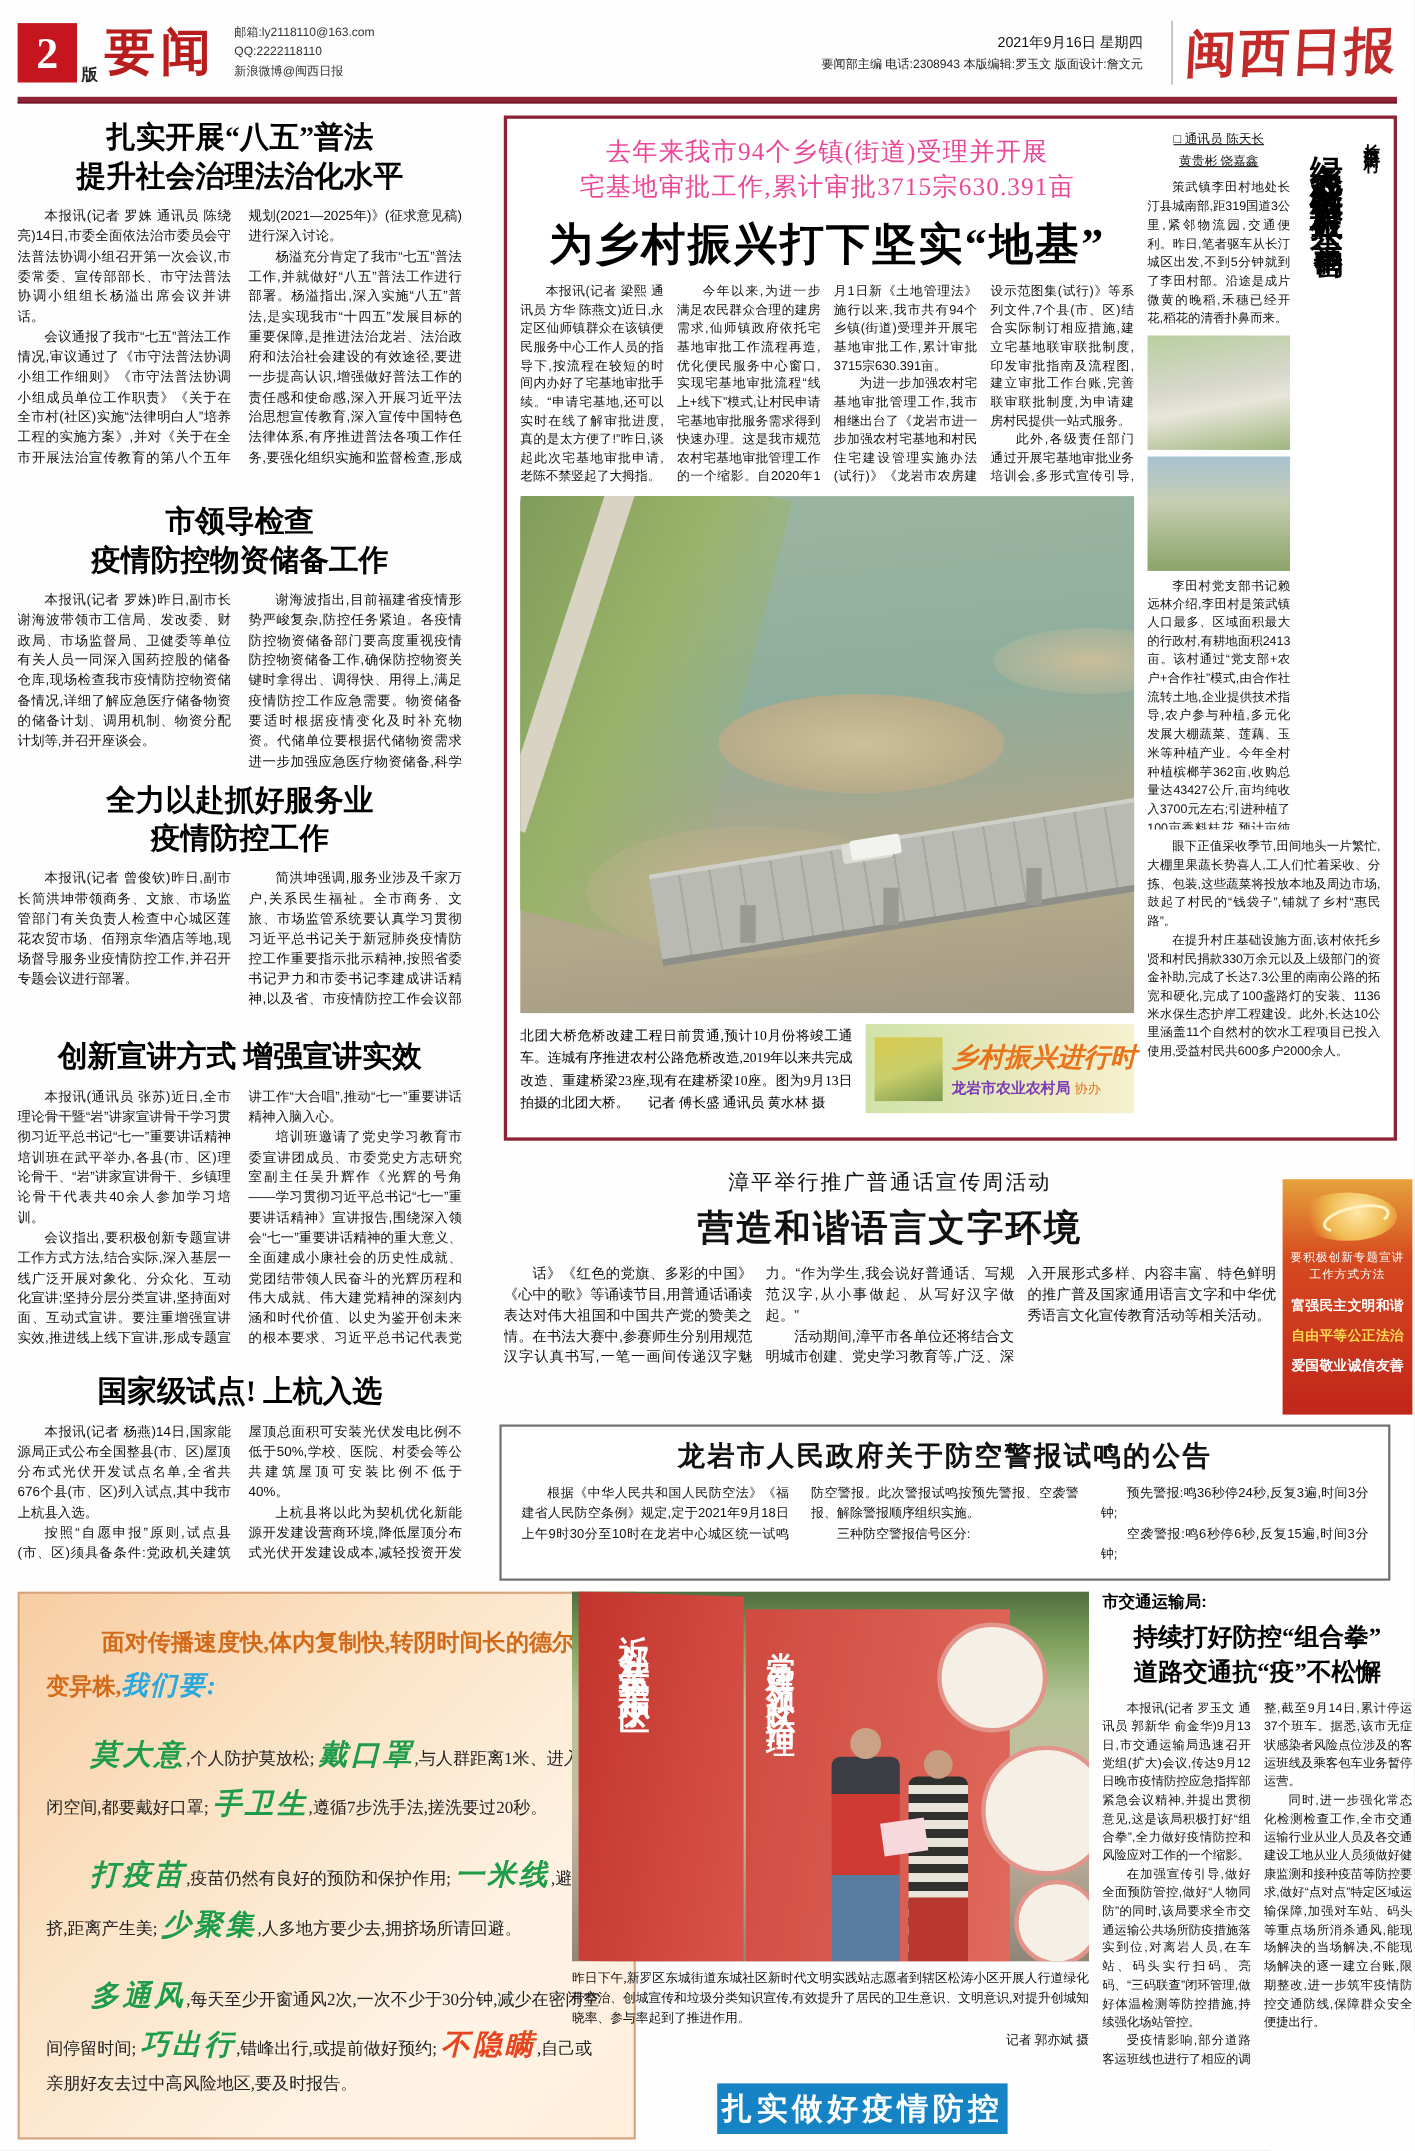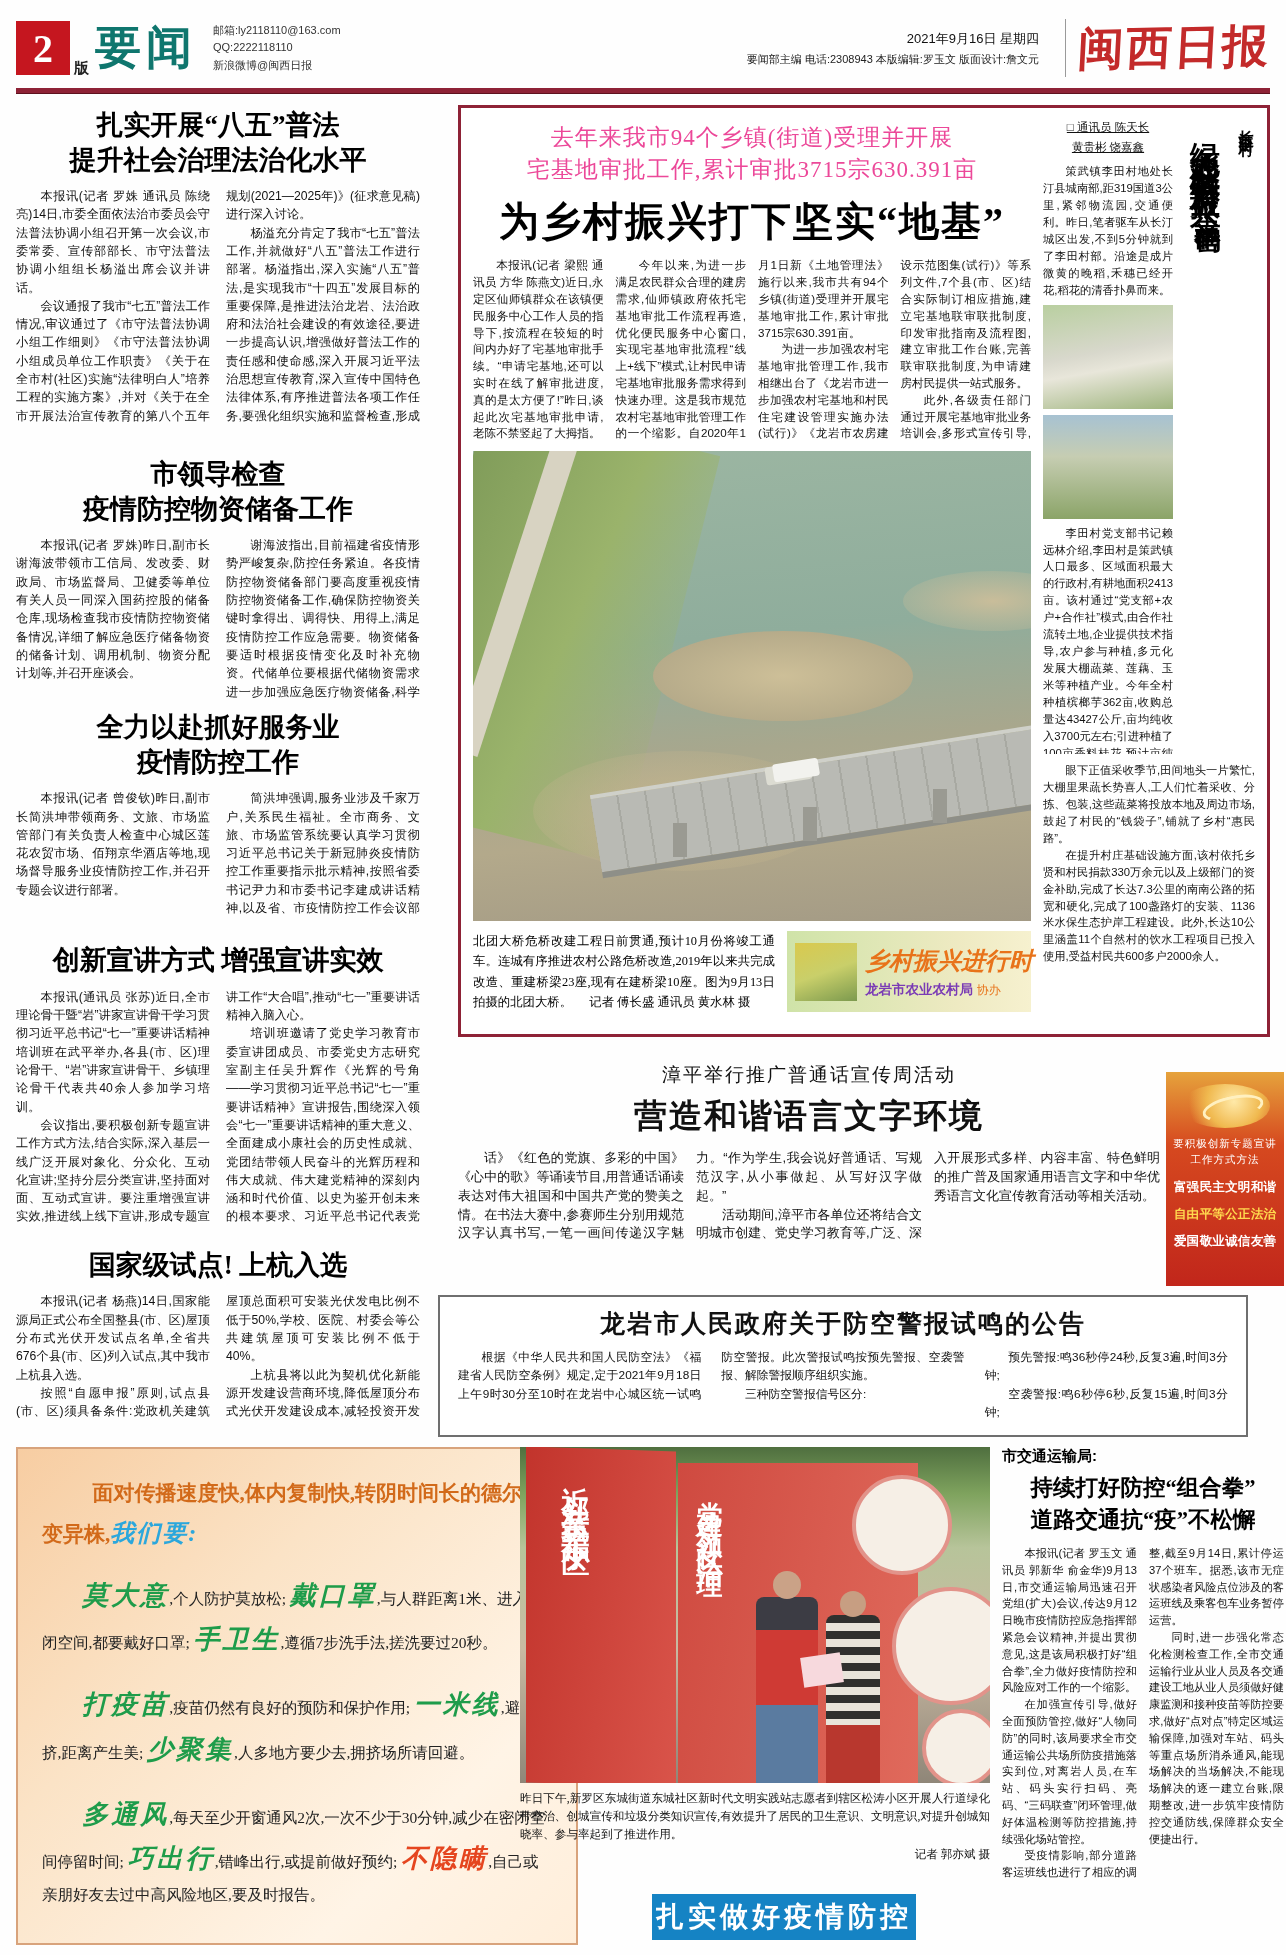--- a/index.html
+++ b/index.html
@@ -4,21 +4,21 @@
 <style>
   html,body{margin:0;padding:0;background:#e8e8e4;}
   .page{position:relative;width:1286px;height:1955px;background:#fefefe;margin:0 auto;
         font-family:"Liberation Sans",sans-serif;color:#111;overflow:hidden;}
   p{margin:0;text-indent:2em;}
   
   .hdr{position:absolute;left:16px;top:12px;width:1254px;height:72px;display:flex;align-items:center;}
   .badge{width:54px;height:54px;background:#c5161f;color:#fff;font-size:40px;font-weight:bold;
          display:flex;align-items:center;justify-content:center;font-family:"Liberation Serif",serif;}
   .ban{font-size:15px;color:#222;align-self:flex-end;margin:0 6px 6px 4px;font-weight:bold;}
-  .section{color:#0f766e;font-size:46px;font-weight:900;letter-spacing:5px;font-family:Liberation Mono, monospace;}
+  .section{color:#b91c1c;font-size:46px;font-weight:900;letter-spacing:5px;font-family:Liberation Mono, monospace;}
   .contact{font-size:11px;color:#333;line-height:1.55;margin-left:16px;}
   .spacer{flex:1;}
   .dateblock{text-align:right;margin-right:14px;line-height:1.7;}
   .d1{font-size:13px;color:#111;}
   .d2{font-size:11px;color:#222;}
   .vdiv{width:1px;height:58px;background:#9a9a9a;margin:0 12px;}
   .masthead{color:#c32a2a;font-size:46px;font-weight:900;font-family:"Liberation Serif",serif;
             transform:skewX(-4deg) rotate(-1deg);letter-spacing:2px;}
   .toprule{position:absolute;left:16px;top:88px;width:1254px;height:5px;background:#8e2236;border-bottom:1px solid #5e111e;}
   
@@ -97,21 +97,21 @@
   .vart{height:56px;position:relative;overflow:hidden;flex:none;}
   .vart:before{content:"";position:absolute;left:8px;top:6px;width:90px;height:44px;border-radius:50%;
                background:radial-gradient(circle at 60% 40%,#ffe9a8 0%,#f0b94f 45%,rgba(240,185,79,0) 75%);}
   .vart:after{content:"";position:absolute;left:30px;top:18px;width:56px;height:18px;border-radius:50%;
               border:3px solid #fff0c0;border-bottom-color:transparent;transform:rotate(-12deg);}
   .vtitle{font-size:10.5px;text-align:center;line-height:1.5;margin:2px 0 6px;letter-spacing:1px;}
   .vrow{display:flex;justify-content:space-between;font-size:12.5px;font-weight:bold;
         font-family:"Liberation Serif",serif;margin:5px 2px;text-align:right;}
   .vrow.gold{color:#ffd94e;}
   
-  .notice{position:absolute;left:438px;top:1295px;width:810px;height:142px;border:2px solid #6f6f6f;
+  .notice{position:absolute;left:454px;top:1295px;width:810px;height:142px;border:2px solid #6f6f6f;
           box-sizing:border-box;padding:8px 18px;background:#fff;}
   .notice h2{font-family:"Liberation Serif",serif;font-weight:900;font-size:25px;text-align:center;
              margin:2px 0 8px;letter-spacing:2px;}
   .nbody{column-count:3;column-gap:20px;font-size:11.8px;line-height:1.55;text-align:justify;height:86px;overflow:hidden;}
   
   .covid{position:absolute;left:16px;top:1447px;width:562px;height:498px;box-sizing:border-box;
          border:2px solid #d8a37c;background:linear-gradient(135deg,#f7cda2 0%,#fbe3c6 35%,#fff4e6 75%,#ffeeda 100%);
          padding:26px 24px;font-family:"Liberation Serif",serif;}
   .cintro{font-size:21px;font-weight:bold;color:#d26a1a;line-height:1.75;text-indent:2.4em;}
   .caccent{color:#2ba7dc;font-size:24px;font-style:italic;letter-spacing:2px;}

